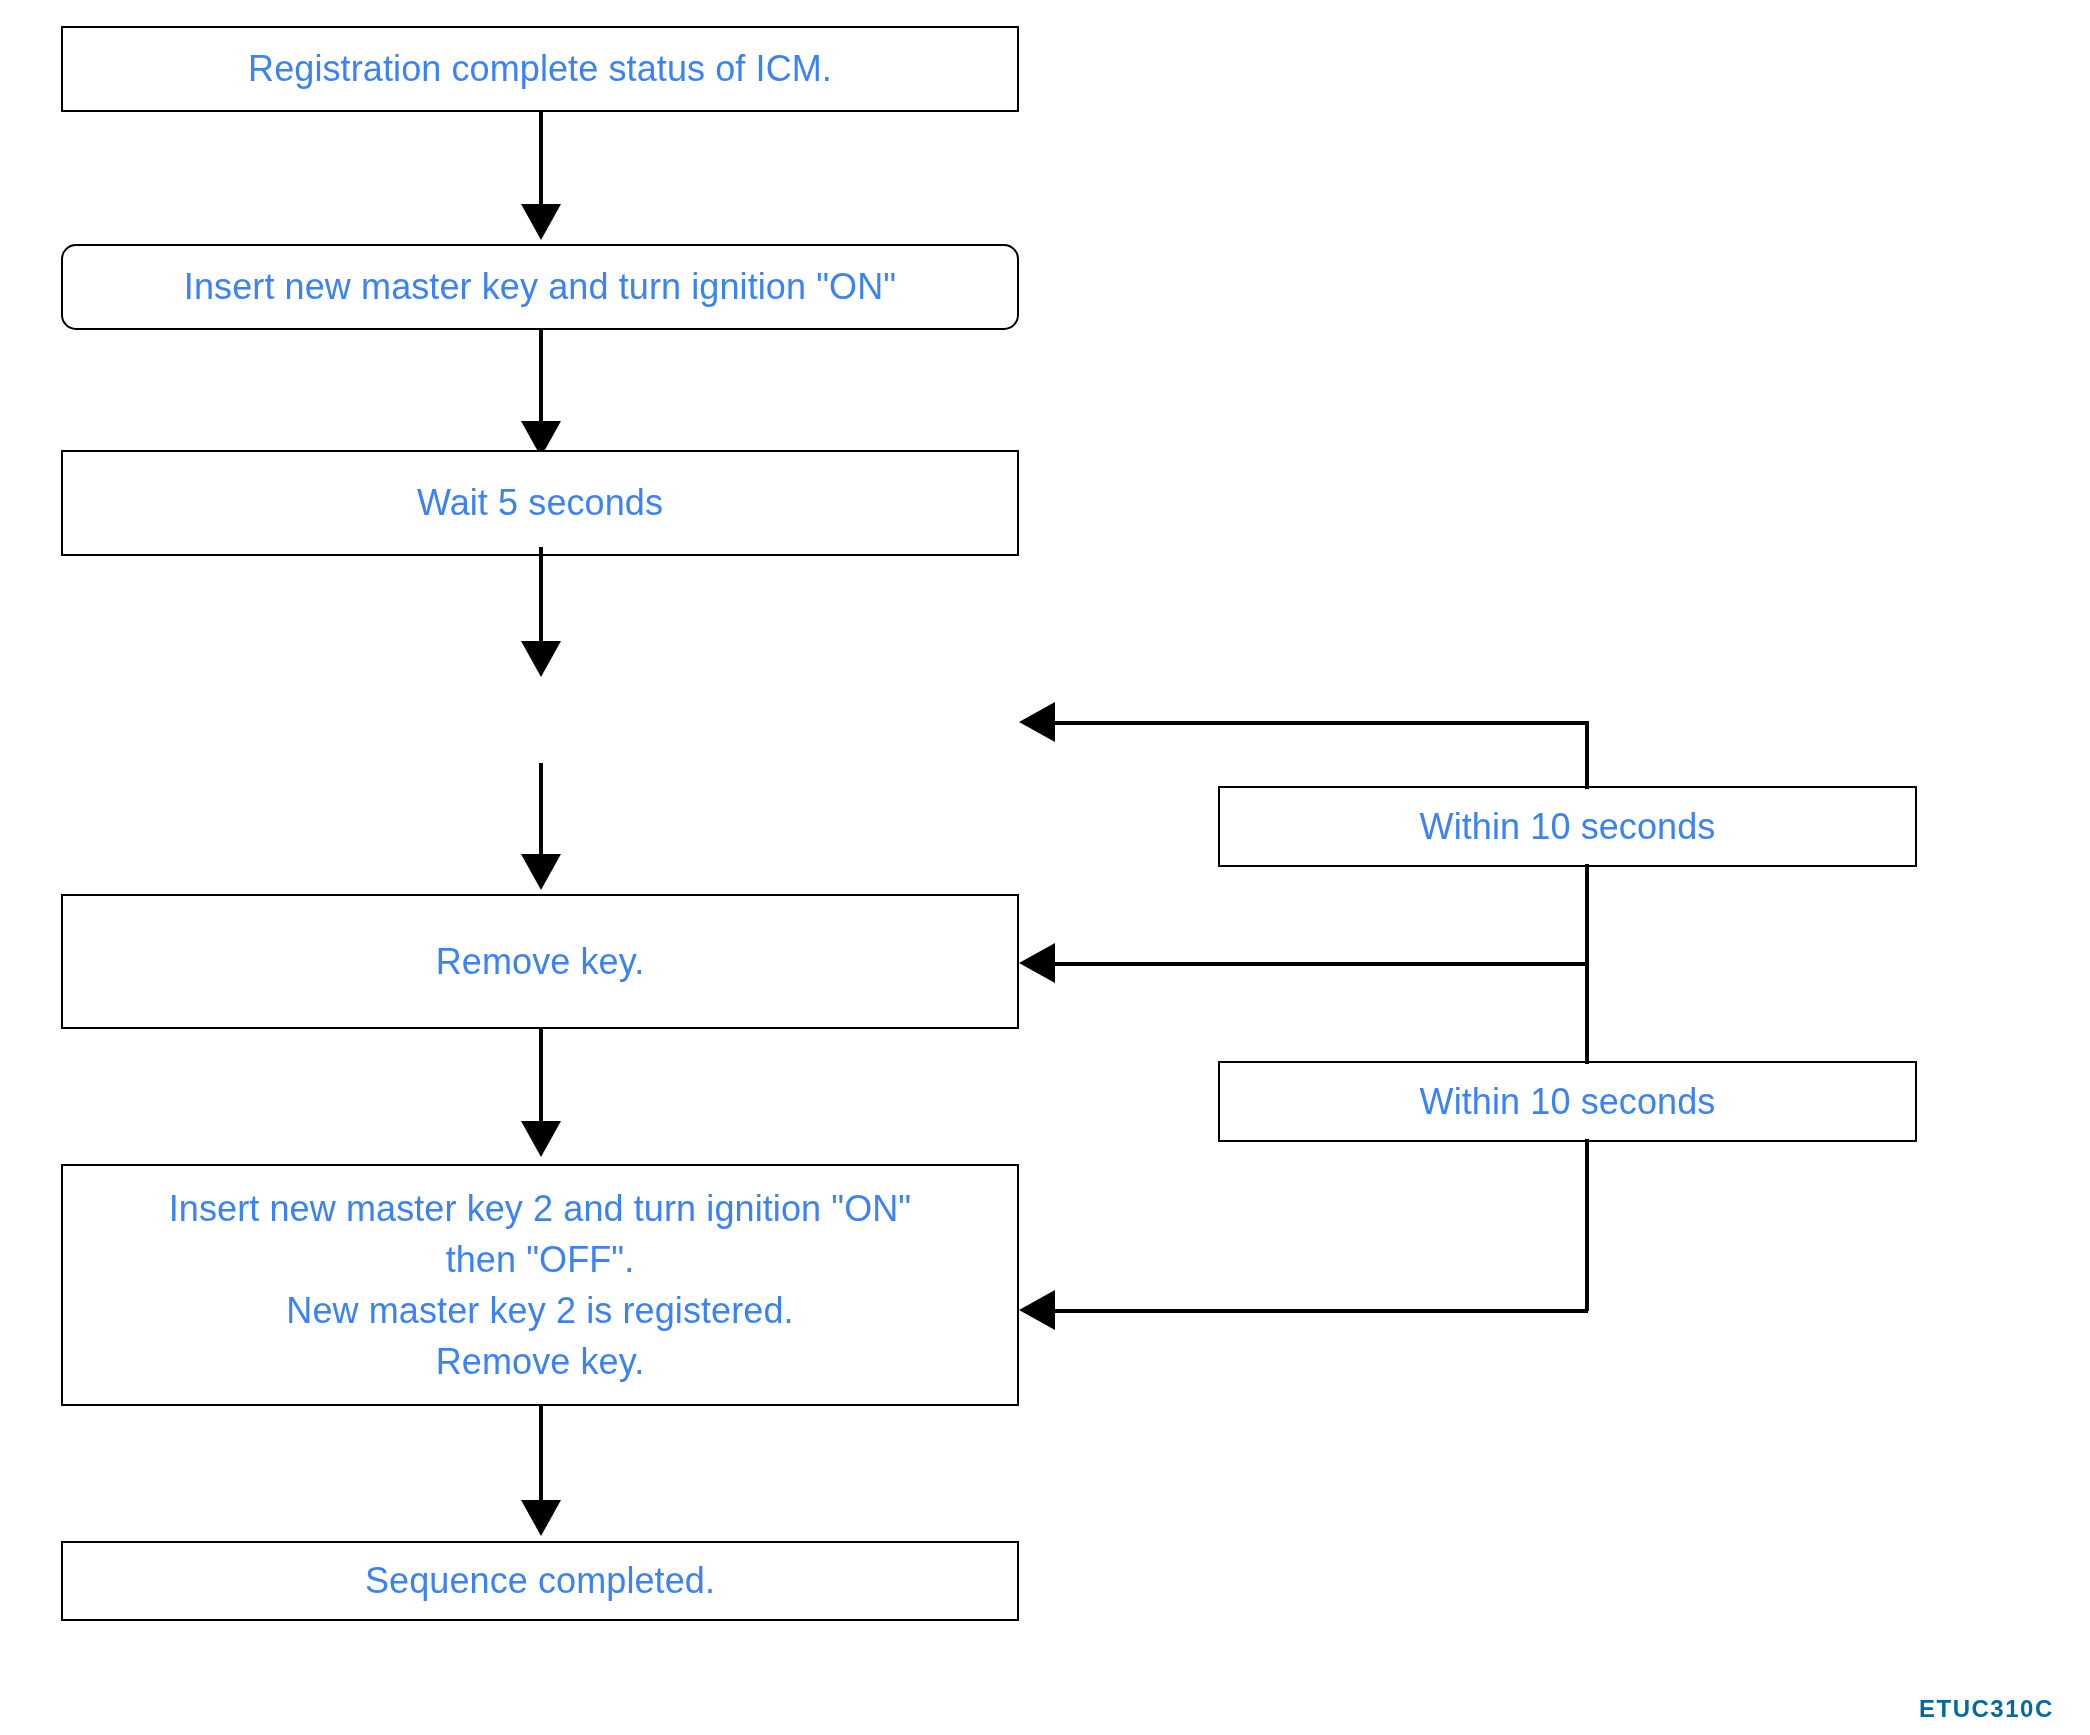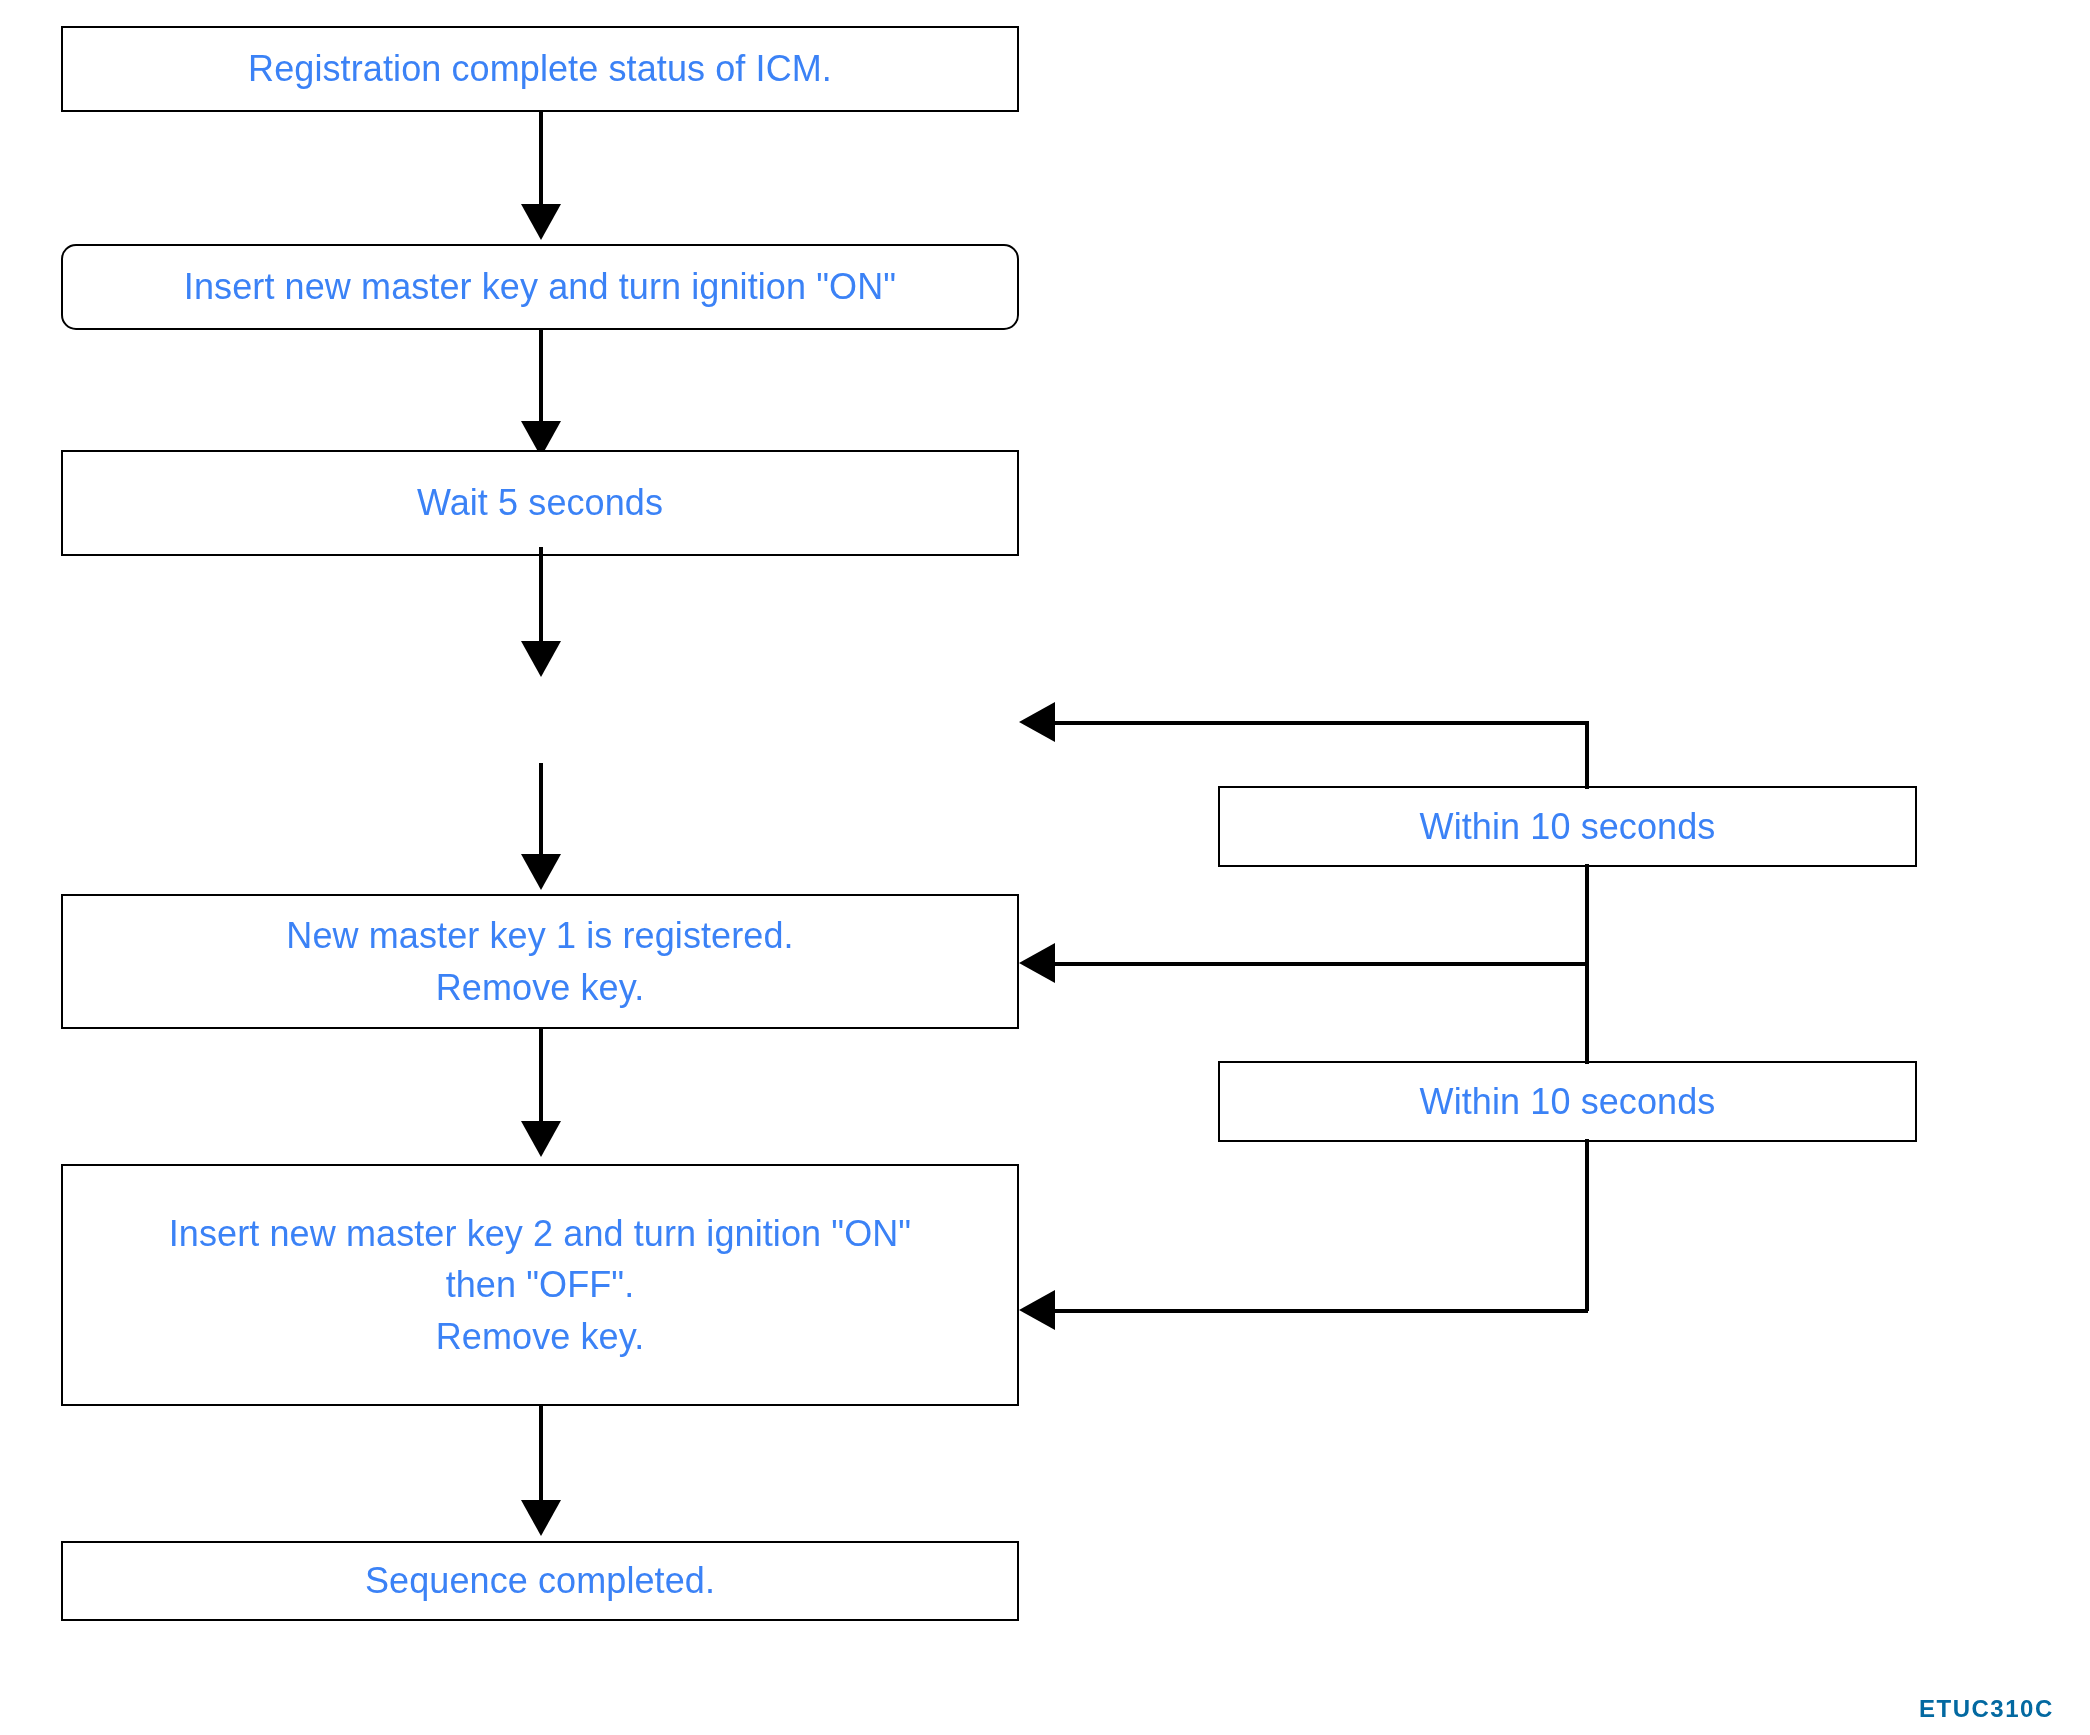--- a/index.html
+++ b/index.html
@@ -98,30 +98,30 @@
   </div>
 
   <div class="vline" style="left:539px; top:547px; height:117px;"></div>
   <div class="arrow-down" style="left:521px; top:641px;"></div>
 
 
   <div class="vline" style="left:539px; top:763px; height:115px;"></div>
   <div class="arrow-down" style="left:521px; top:854px;"></div>
 
   <div class="node" style="left:61px; top:894px; width:958px; height:135px;">
-    <span class="line">New master key 1 is registered.</span>
     <span class="line">Remove key.</span>
   </div>
 
   <div class="vline" style="left:539px; top:1029px; height:115px;"></div>
   <div class="arrow-down" style="left:521px; top:1121px;"></div>
 
   <div class="node" style="left:61px; top:1164px; width:958px; height:242px;">
     <span class="line">Insert new master key 2 and turn ignition "ON"</span>
     <span class="line">then "OFF".</span>
+    <span class="line">New master key 2 is registered.</span>
     <span class="line">Remove key.</span>
   </div>
 
   <div class="vline" style="left:539px; top:1406px; height:117px;"></div>
   <div class="arrow-down" style="left:521px; top:1500px;"></div>
 
   <div class="node" style="left:61px; top:1541px; width:958px; height:80px;">
     <span class="line">Sequence completed.</span>
   </div>
 

